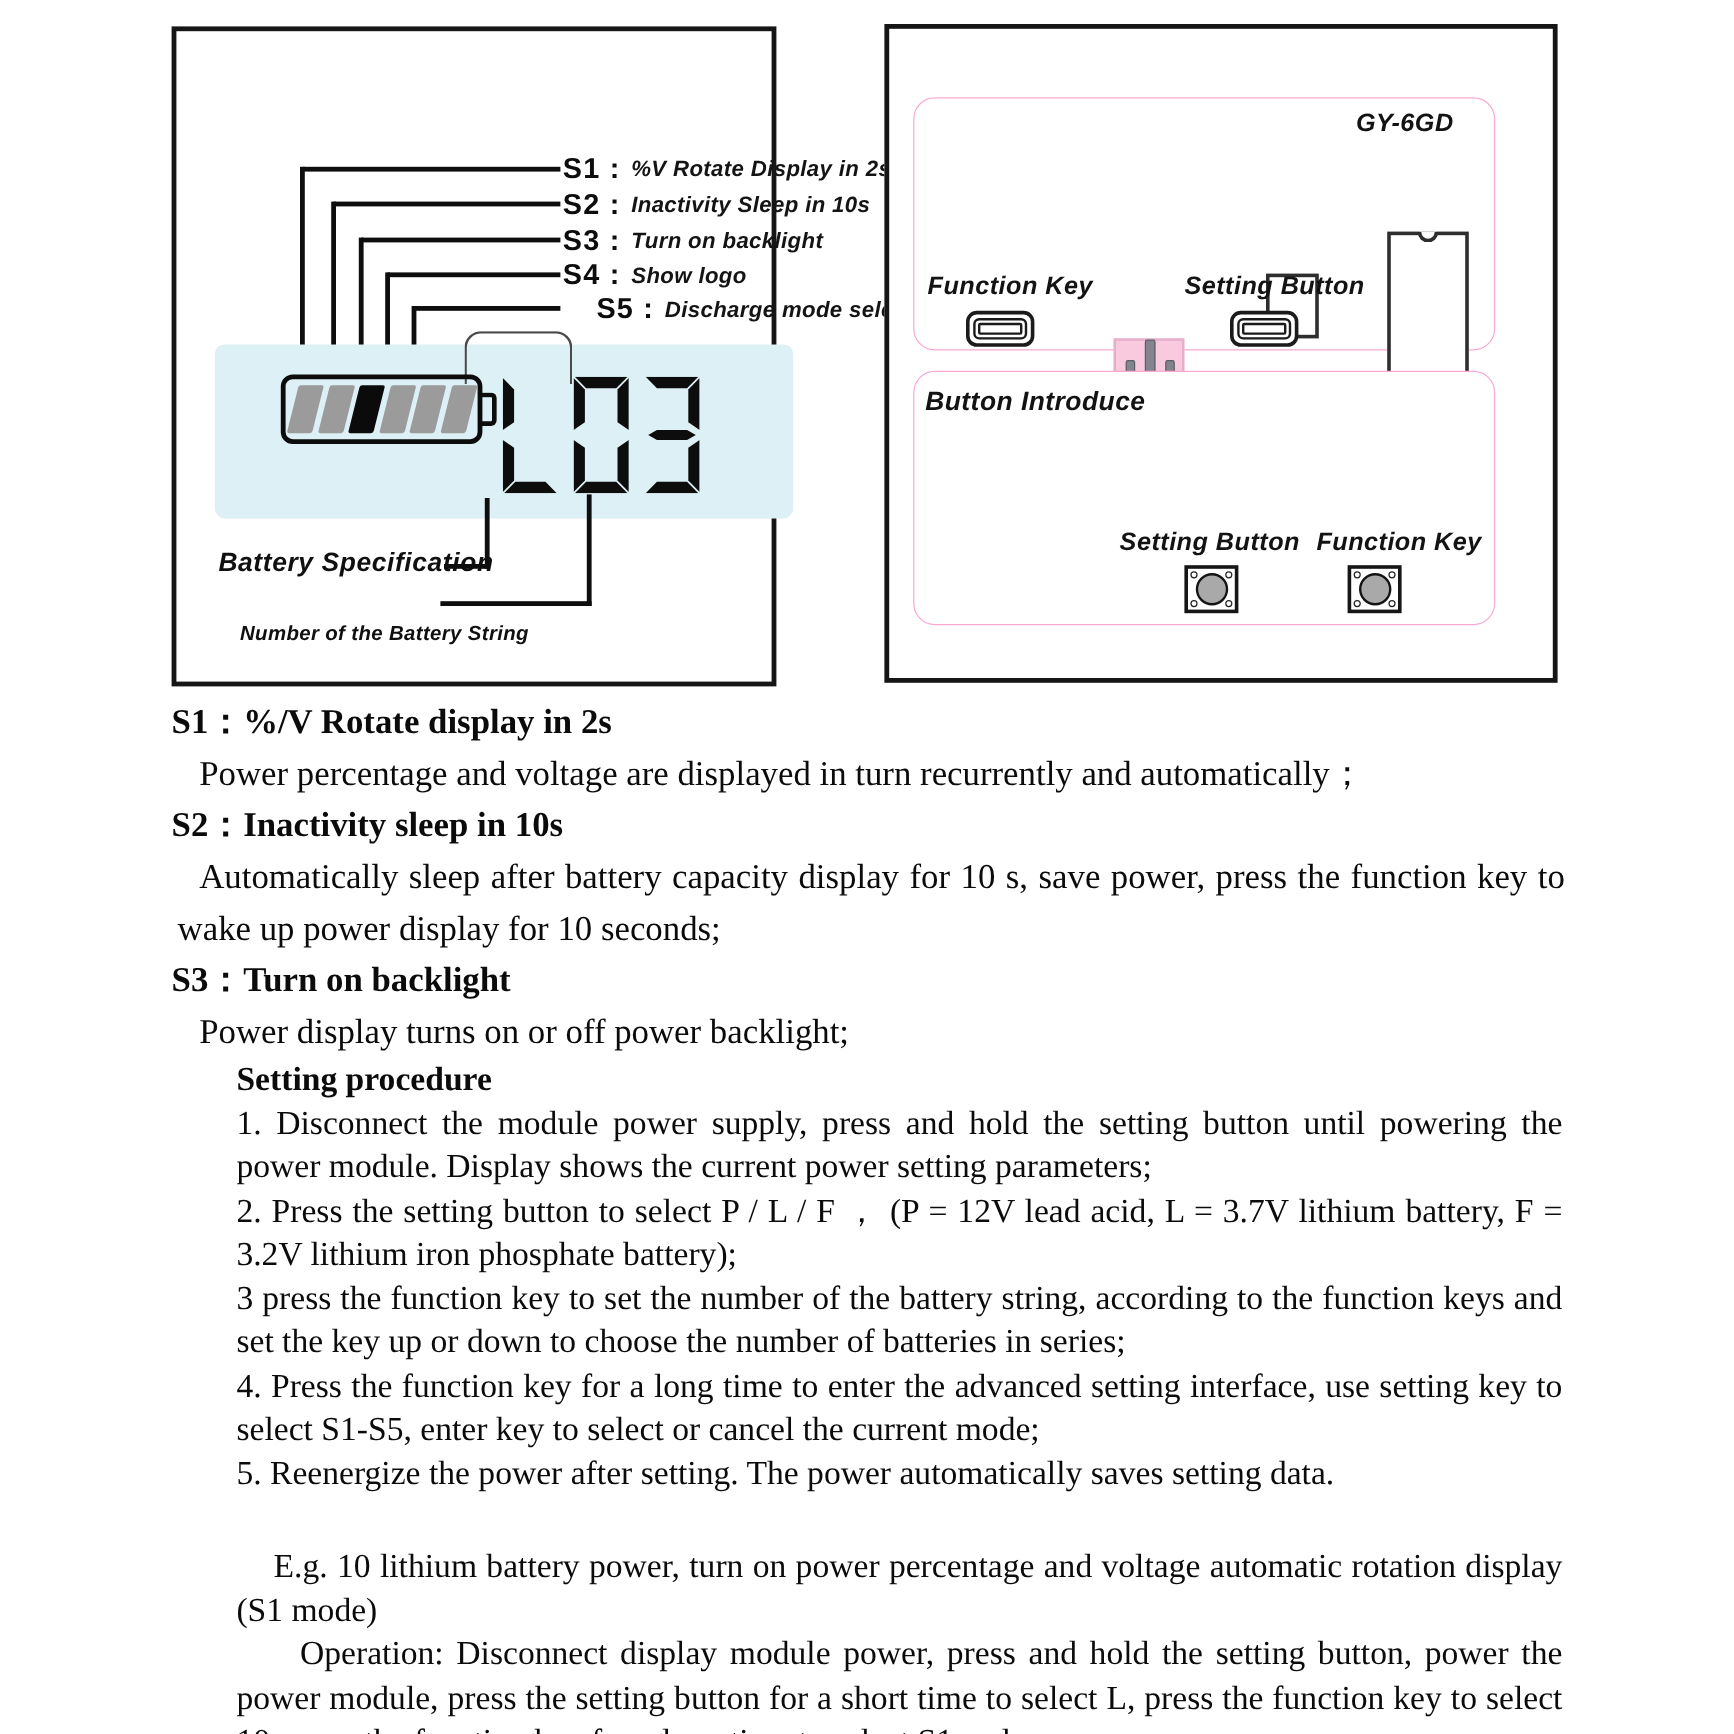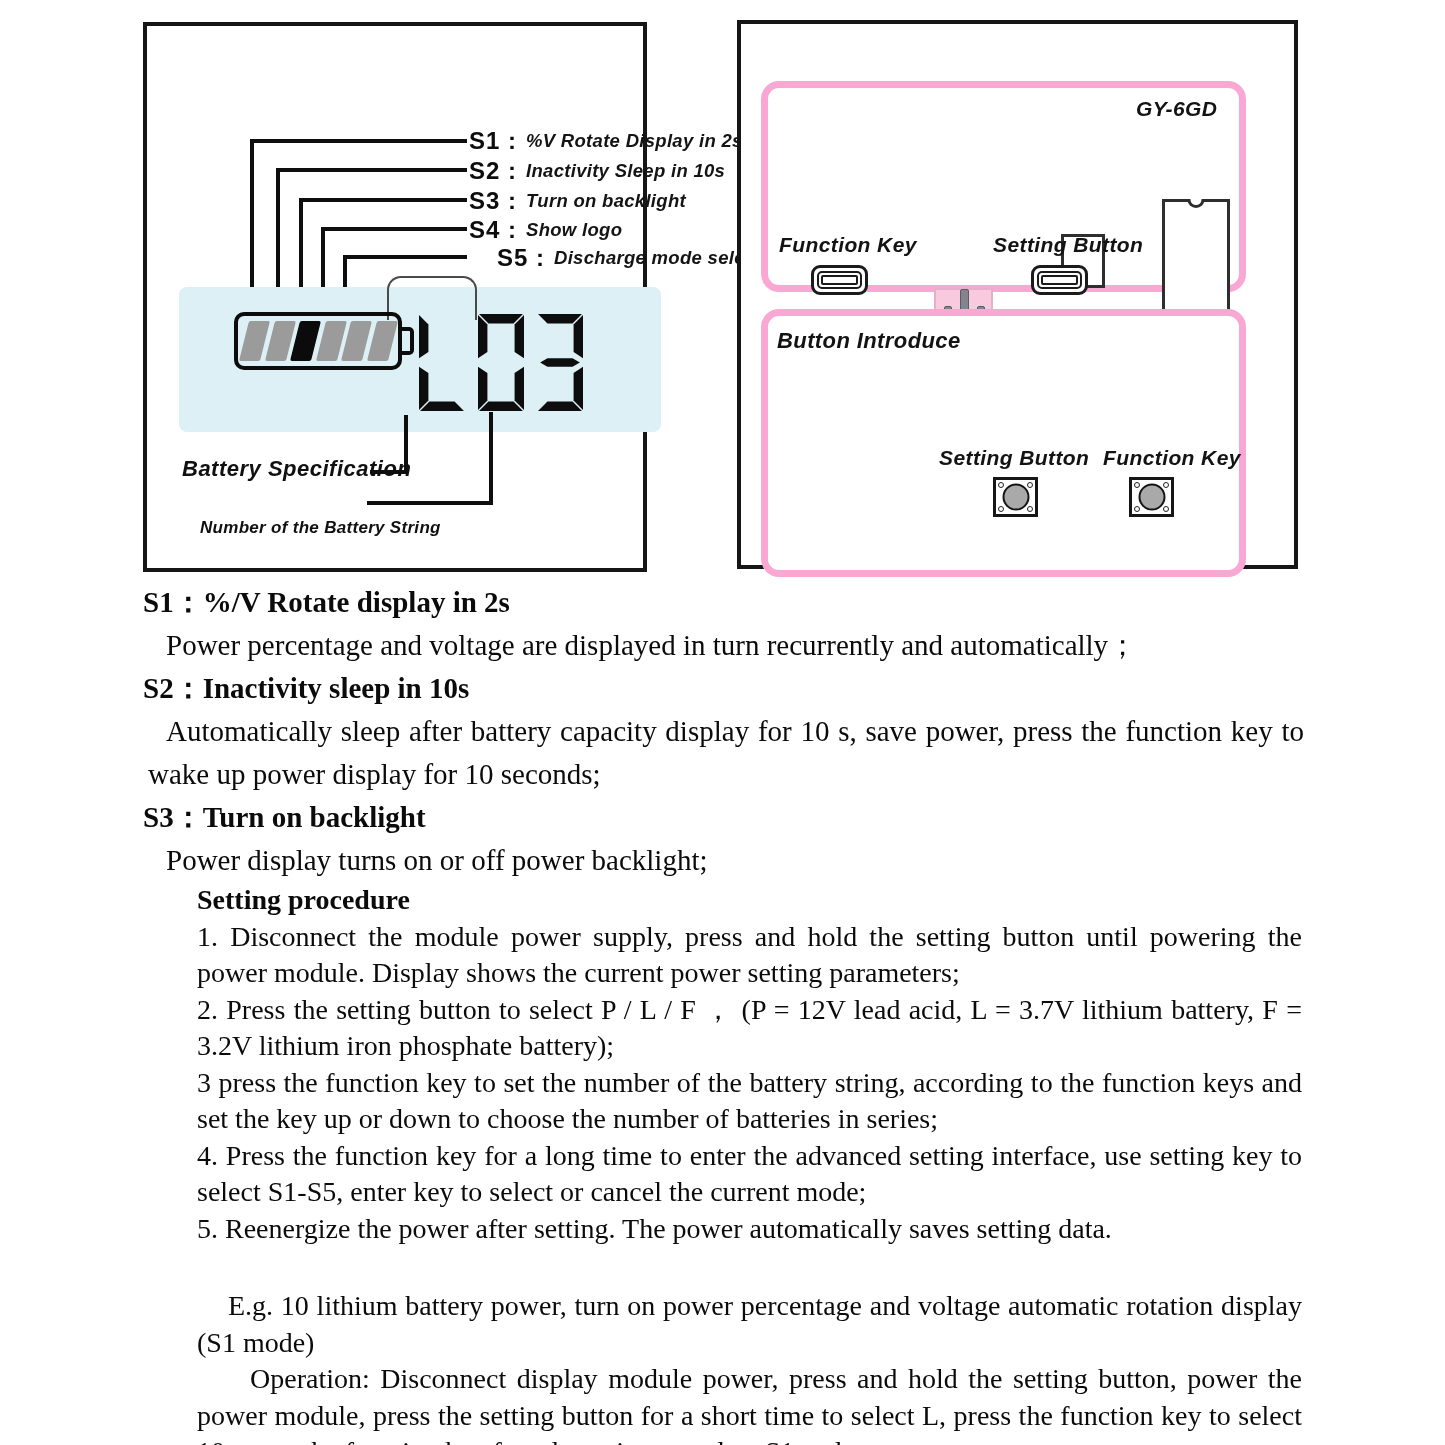--- a/index.html
+++ b/index.html
@@ -33,23 +33,23 @@
 
   #lcd-digits { position:absolute; left:272px; top:288px; width:170px; height:97px;
                 display:flex; gap:13px; }
 
   #label-batt-spec { position:absolute; left:35px; top:430px;
                      font:bold italic 22px "Liberation Sans", sans-serif; letter-spacing:0.5px; }
   #label-batt-string { position:absolute; left:53px; top:492px;
                        font:bold italic 17px "Liberation Sans", sans-serif; letter-spacing:0.3px; }
 
   
-  .inner-rect { position:absolute; border:7px solid #f9a8d4; border-radius:18px; background:#fff;text-align:right; }
+  .inner-rect { position:absolute; border:1px solid #f9a8d4; border-radius:18px; background:#fff;text-align:right; }
   #module-top    { left:20px; top:57px;  width:485px; height:211px; }
-  #module-bottom { left:20px; top:285px; width:485px; height:268px; }
+  #module-bottom { left:20px; top:285px; width:485px; height:212px; }
 
   .mod-label { position:absolute; font:bold italic 21px "Liberation Sans", sans-serif;
                letter-spacing:0.4px; color:#131313; white-space:nowrap; }
 
   #ic-chip { position:absolute; left:394px; top:111px; width:68px; height:127px;
              border:3px solid #2e2e2e; background:#fff; }
   #ic-notch { position:absolute; top:-3px; left:50%; transform:translateX(-50%);
               width:17px; height:9px; background:#fff; border:3px solid #2e2e2e;
               border-top:none; border-radius:0 0 10px 10px; }
   #small-rect { position:absolute; left:293px; top:146px; width:44px; height:54px;

